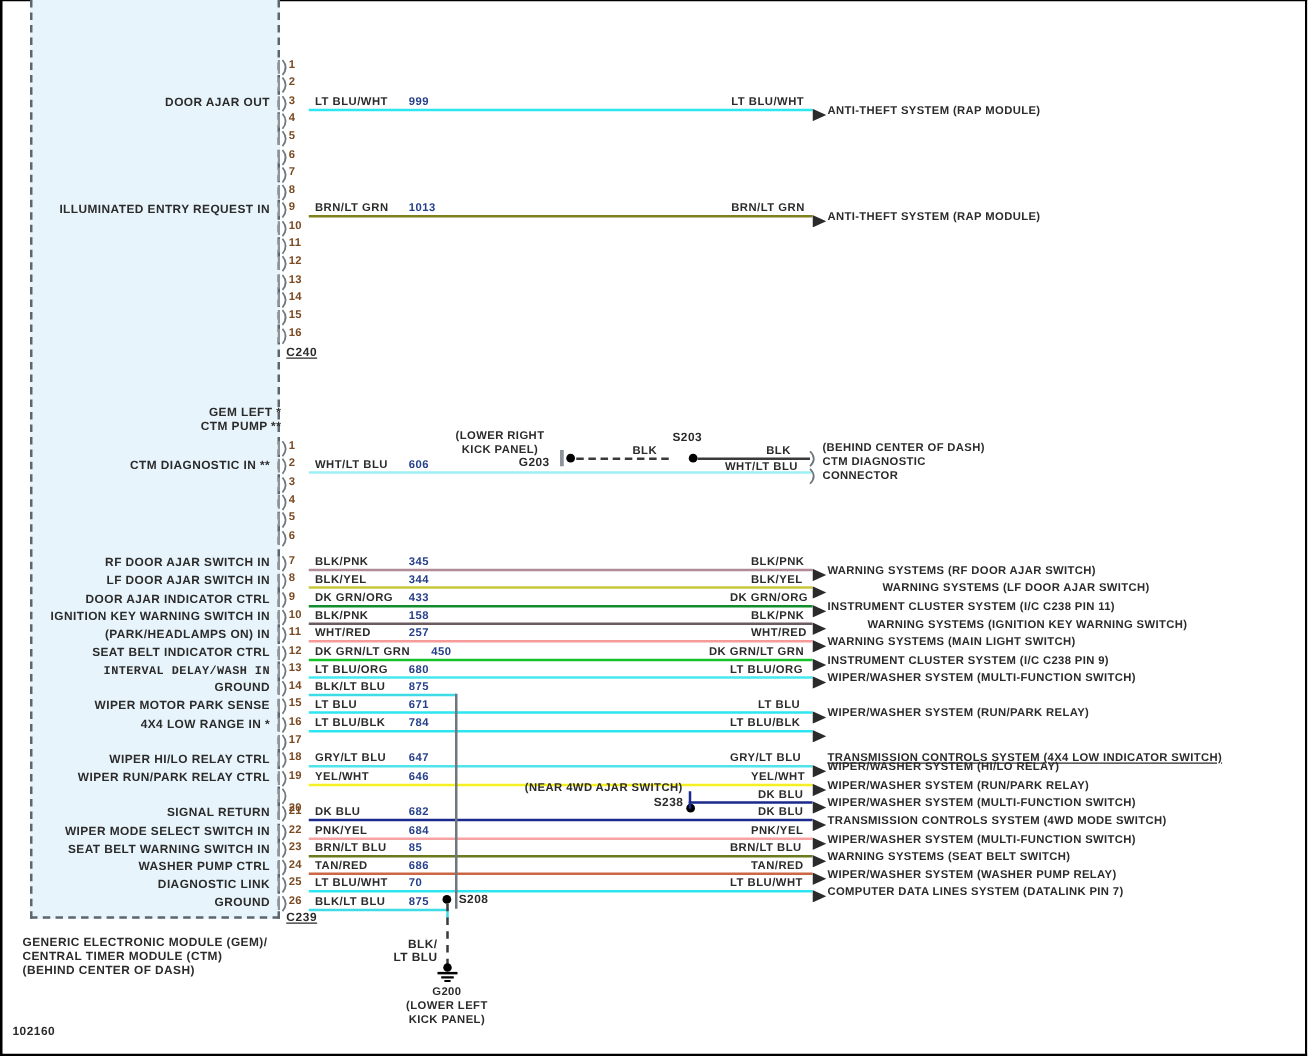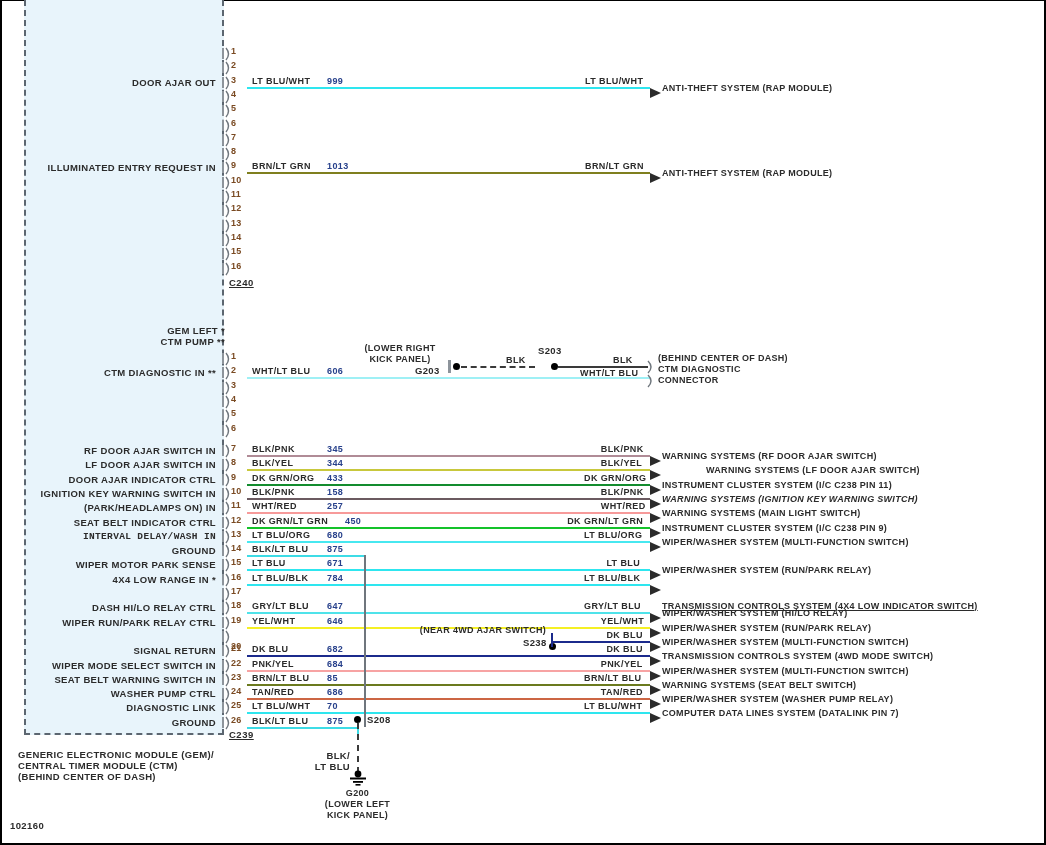--- a/index.html
+++ b/index.html
@@ -313,21 +313,21 @@
         </svg></div>
       <div class="pin-no" style="left:231px;top:485.9px;">10</div>
       <div class="lbl r" style="left:30px;top:487.9px;width:186px;">IGNITION KEY WARNING SWITCH IN</div>
       <div class="wcolor" style="left:252px;top:486.9px;">BLK/PNK</div>
       <div class="wnum" style="left:327px;top:486.9px;">158</div>
       <div class="wire" style="left:247px;top:497.9px;width:403px;background:#6b5a60;"></div>
       <div style="position:absolute;left:650px;top:494.9px;width:12px;height:10px;"><svg width="12" height="10" viewBox="0 0 12 10">
           <path d="M0 0 L11 5 L0 10 Z" fill="#2b2b2b"></path>
         </svg></div>
       <div class="wcolor" style="left:600.8px;top:486.9px;">BLK/PNK</div>
-      <div class="dest" style="left:662px;top:493.9px;font-style:italic;">WARNING SYSTEMS (IGNITION KEY WARNING SWITCH)</div>
+      <div class="dest" style="left:694px;top:493.9px;">WARNING SYSTEMS (IGNITION KEY WARNING SWITCH)</div>
       <div style="position:absolute;left:222px;top:501.2px;width:14px;height:14px;"><svg width="14" height="14" viewBox="0 0 14 14">
           <rect x="0" y="1" width="2" height="11" fill="#8d949b"></rect>
           <path d="M4 1 Q9 7 4 13" stroke="#6f767d" stroke-width="1.4" fill="none"></path>
         </svg></div>
       <div class="pin-no" style="left:231px;top:500.2px;">11</div>
       <div class="lbl r" style="left:30px;top:502.2px;width:186px;">(PARK/HEADLAMPS ON) IN</div>
       <div class="wcolor" style="left:252px;top:501.2px;">WHT/RED</div>
       <div class="wnum" style="left:327px;top:501.2px;">257</div>
       <div class="wire" style="left:247px;top:512.2px;width:403px;background:#f79a9a;"></div>
       <div style="position:absolute;left:650px;top:509.20000000000005px;width:12px;height:10px;"><svg width="12" height="10" viewBox="0 0 12 10">
@@ -403,21 +403,21 @@
       <div style="position:absolute;left:222px;top:587px;width:14px;height:14px;"><svg width="14" height="14" viewBox="0 0 14 14">
           <rect x="0" y="1" width="2" height="11" fill="#8d949b"></rect>
           <path d="M4 1 Q9 7 4 13" stroke="#6f767d" stroke-width="1.4" fill="none"></path>
         </svg></div>
       <div class="pin-no" style="left:231px;top:586px;">17</div>
       <div style="position:absolute;left:222px;top:601.3px;width:14px;height:14px;"><svg width="14" height="14" viewBox="0 0 14 14">
           <rect x="0" y="1" width="2" height="11" fill="#8d949b"></rect>
           <path d="M4 1 Q9 7 4 13" stroke="#6f767d" stroke-width="1.4" fill="none"></path>
         </svg></div>
       <div class="pin-no" style="left:231px;top:600.3px;">18</div>
-      <div class="lbl r" style="left:30px;top:602.3px;width:186px;">DASH HI/LO RELAY CTRL</div>
+      <div class="lbl r" style="left:30px;top:602.3px;width:186px;">WIPER HI/LO RELAY CTRL</div>
       <div class="wcolor" style="left:252px;top:601.3px;">GRY/LT BLU</div>
       <div class="wnum" style="left:327px;top:601.3px;">647</div>
       <div class="wire" style="left:247px;top:612.3px;width:403px;background:#4fe3ea;"></div>
       <div style="position:absolute;left:650px;top:609.3px;width:12px;height:10px;"><svg width="12" height="10" viewBox="0 0 12 10">
           <path d="M0 0 L11 5 L0 10 Z" fill="#2b2b2b"></path>
         </svg></div>
       <div class="wcolor" style="left:584px;top:601.3px;">GRY/LT BLU</div>
       <div class="dest" style="left:662px;top:608.3px;">WIPER/WASHER SYSTEM (HI/LO RELAY)</div>
       <div style="position:absolute;left:222px;top:615.6px;width:14px;height:14px;"><svg width="14" height="14" viewBox="0 0 14 14">
           <rect x="0" y="1" width="2" height="11" fill="#8d949b"></rect>

